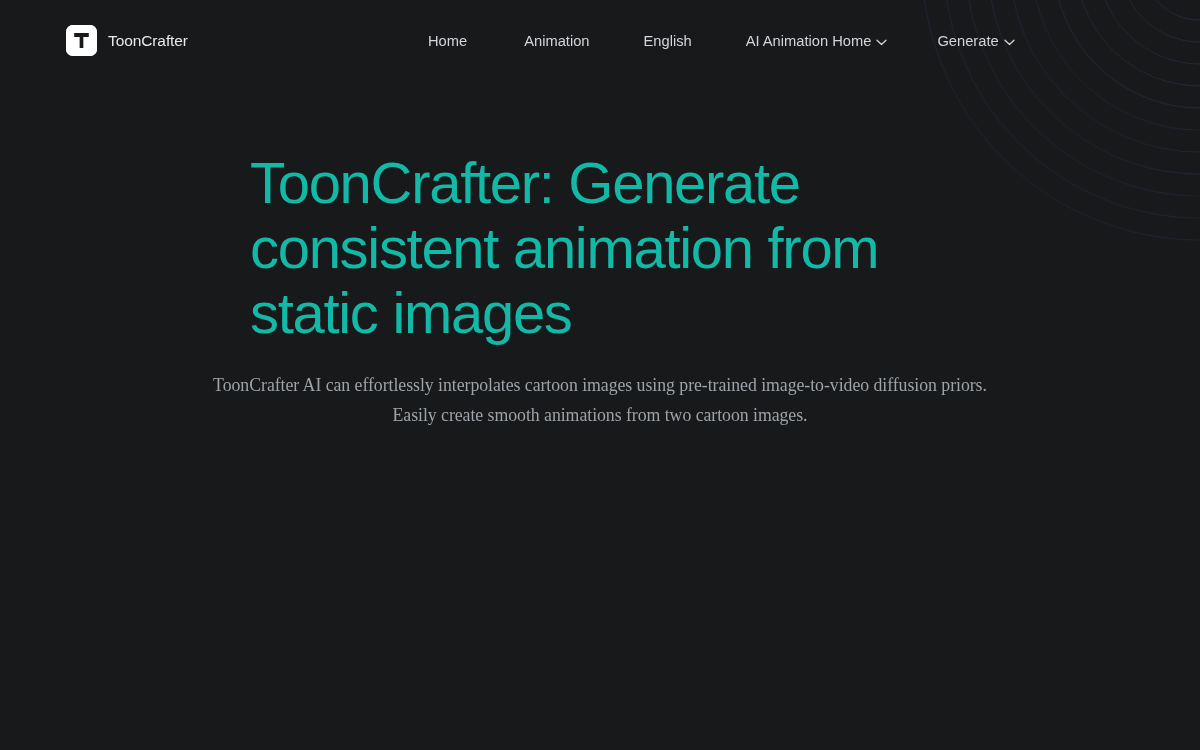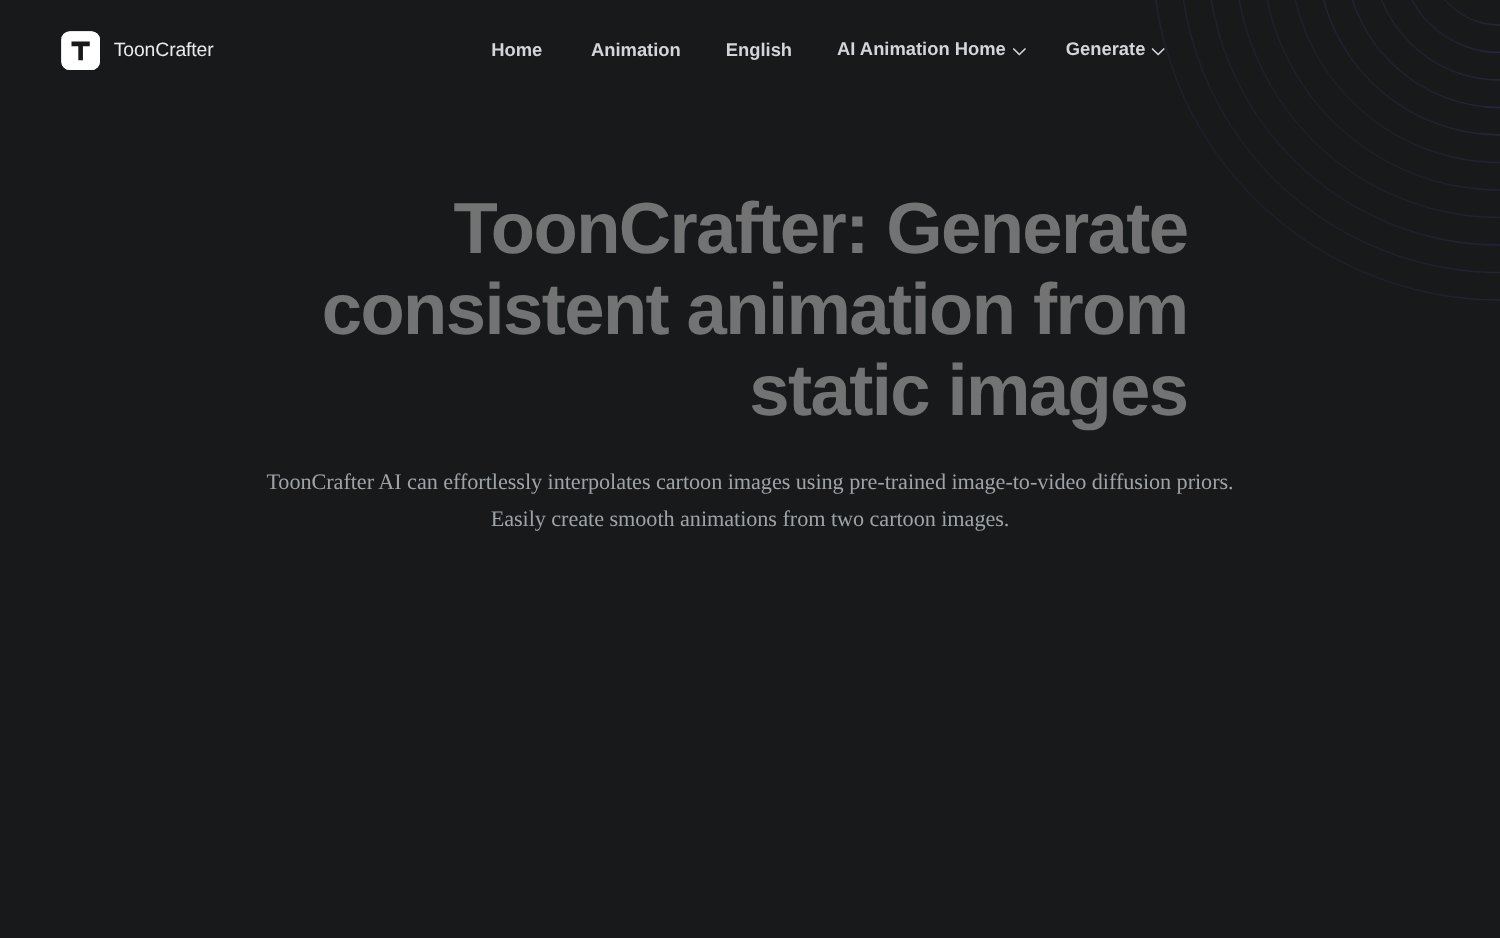--- a/index.html
+++ b/index.html
@@ -24,21 +24,21 @@
     top:0; right:0;
     width:430px; height:300px;
     pointer-events:none;
     z-index:0;
   }
   .deco svg { display:block; width:100%; height:100%; }
 
   
   .header {
     position:absolute;
-    top:0; left:0;
+    top:0; left:17px;
     width:1056px; height:81px;
     display:flex;
     align-items:center;
     z-index:3;
   }
   .brand {
     position:absolute;
     left:49px; top:25px;
     display:flex;
     align-items:center;
@@ -65,55 +65,56 @@
 
   .nav {
     position:absolute;
     left:393px; top:30px;
     display:flex;
     align-items:center;
     gap:0;
   }
   .nav-item {
     display:flex;
-    align-items:flex-start;
+    align-items:flex-end;
     gap:5px;
     color:#d2d5d9;
     font-size:14.7px;
-    font-weight:700;
+    font-weight:400;
     line-height:21px;
     text-decoration:none;
     white-space:nowrap;
     cursor:pointer;
     padding:0 0;
     margin-right:38px;
+    margin-left:18px;
   }
   .nav-item:last-child { margin-right:0; }
   .nav-item:nth-child(1) { margin-right:39px; }
   .nav-item:nth-child(2) { margin-right:36px; }
   .nav-item:nth-child(3) { margin-right:36px; }
   .nav-item:nth-child(4) { margin-right:32px; }
   .chev { display:block; flex:0 0 auto; margin-top:1px; }
 
   
   .hero {
     position:absolute;
     top:150px; left:0;
     width:1200px;
     display:flex;
     flex-direction:column;
     align-items:center;
     z-index:2;
   }
   .hero-title {
     width:700px;
-    text-align:right;
-    color:#737373;
+    text-align:left;
+    color:#14b8a6;
     font-size:58px;
-    font-weight:700;
+    font-weight:400;
     line-height:65px;
     letter-spacing:-1.3px;
   }
   .hero-sub {
     margin-top:25px;
     width:790px;
     text-align:center;
     color:#9ea3a8;
     font-size:17.8px;
     font-weight:400;

